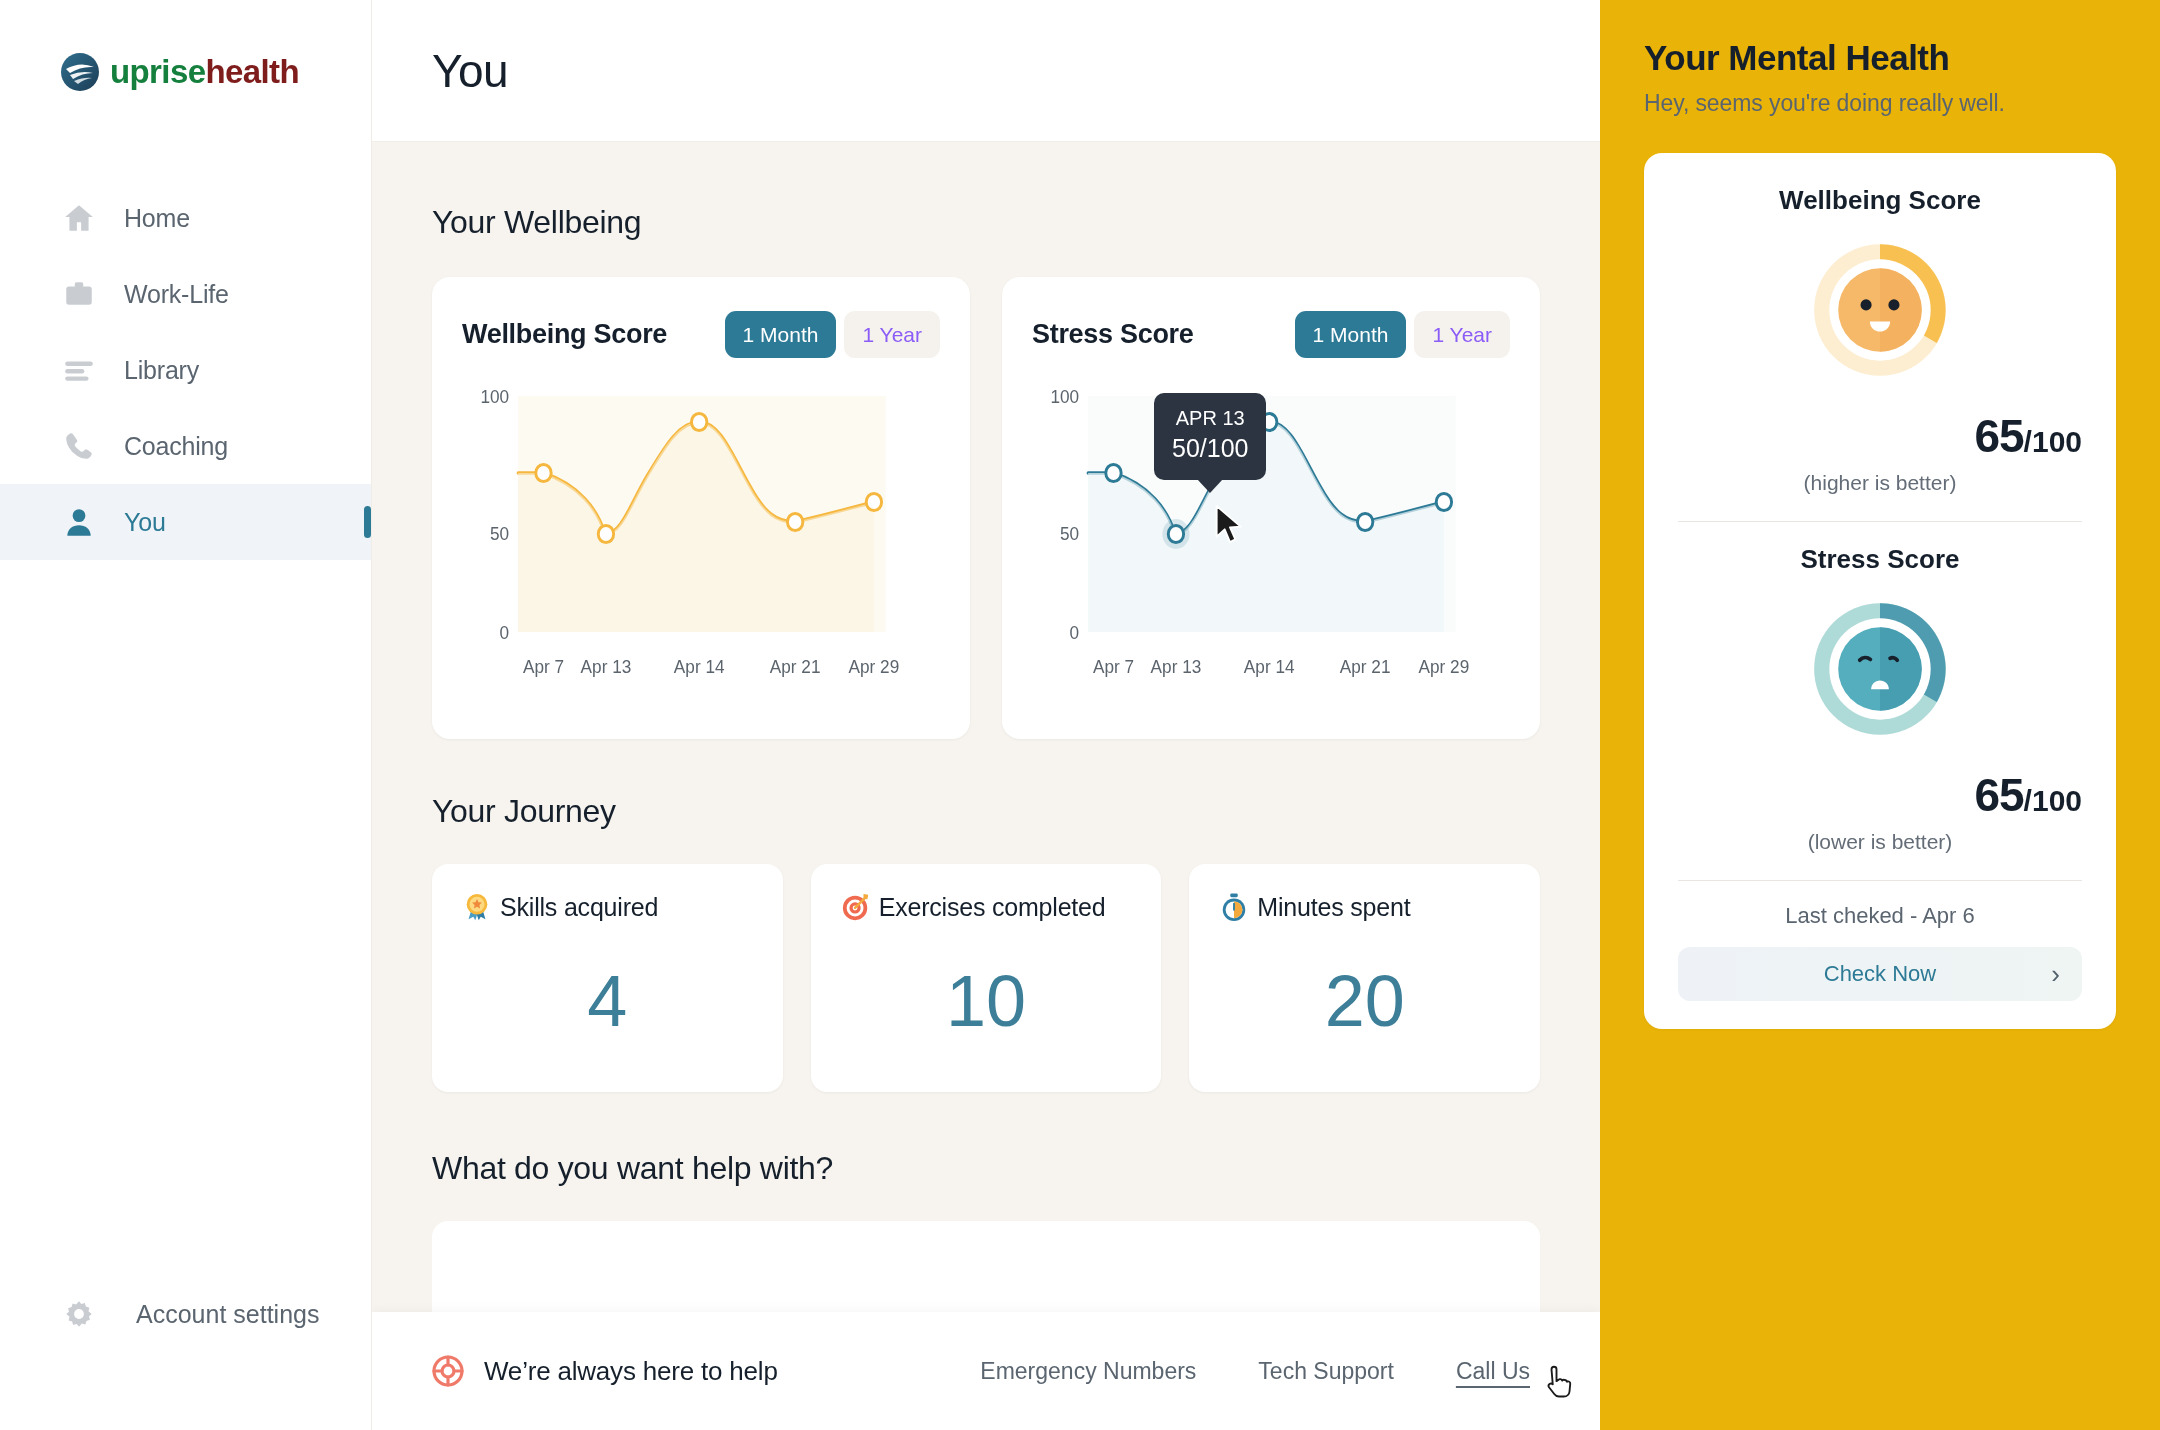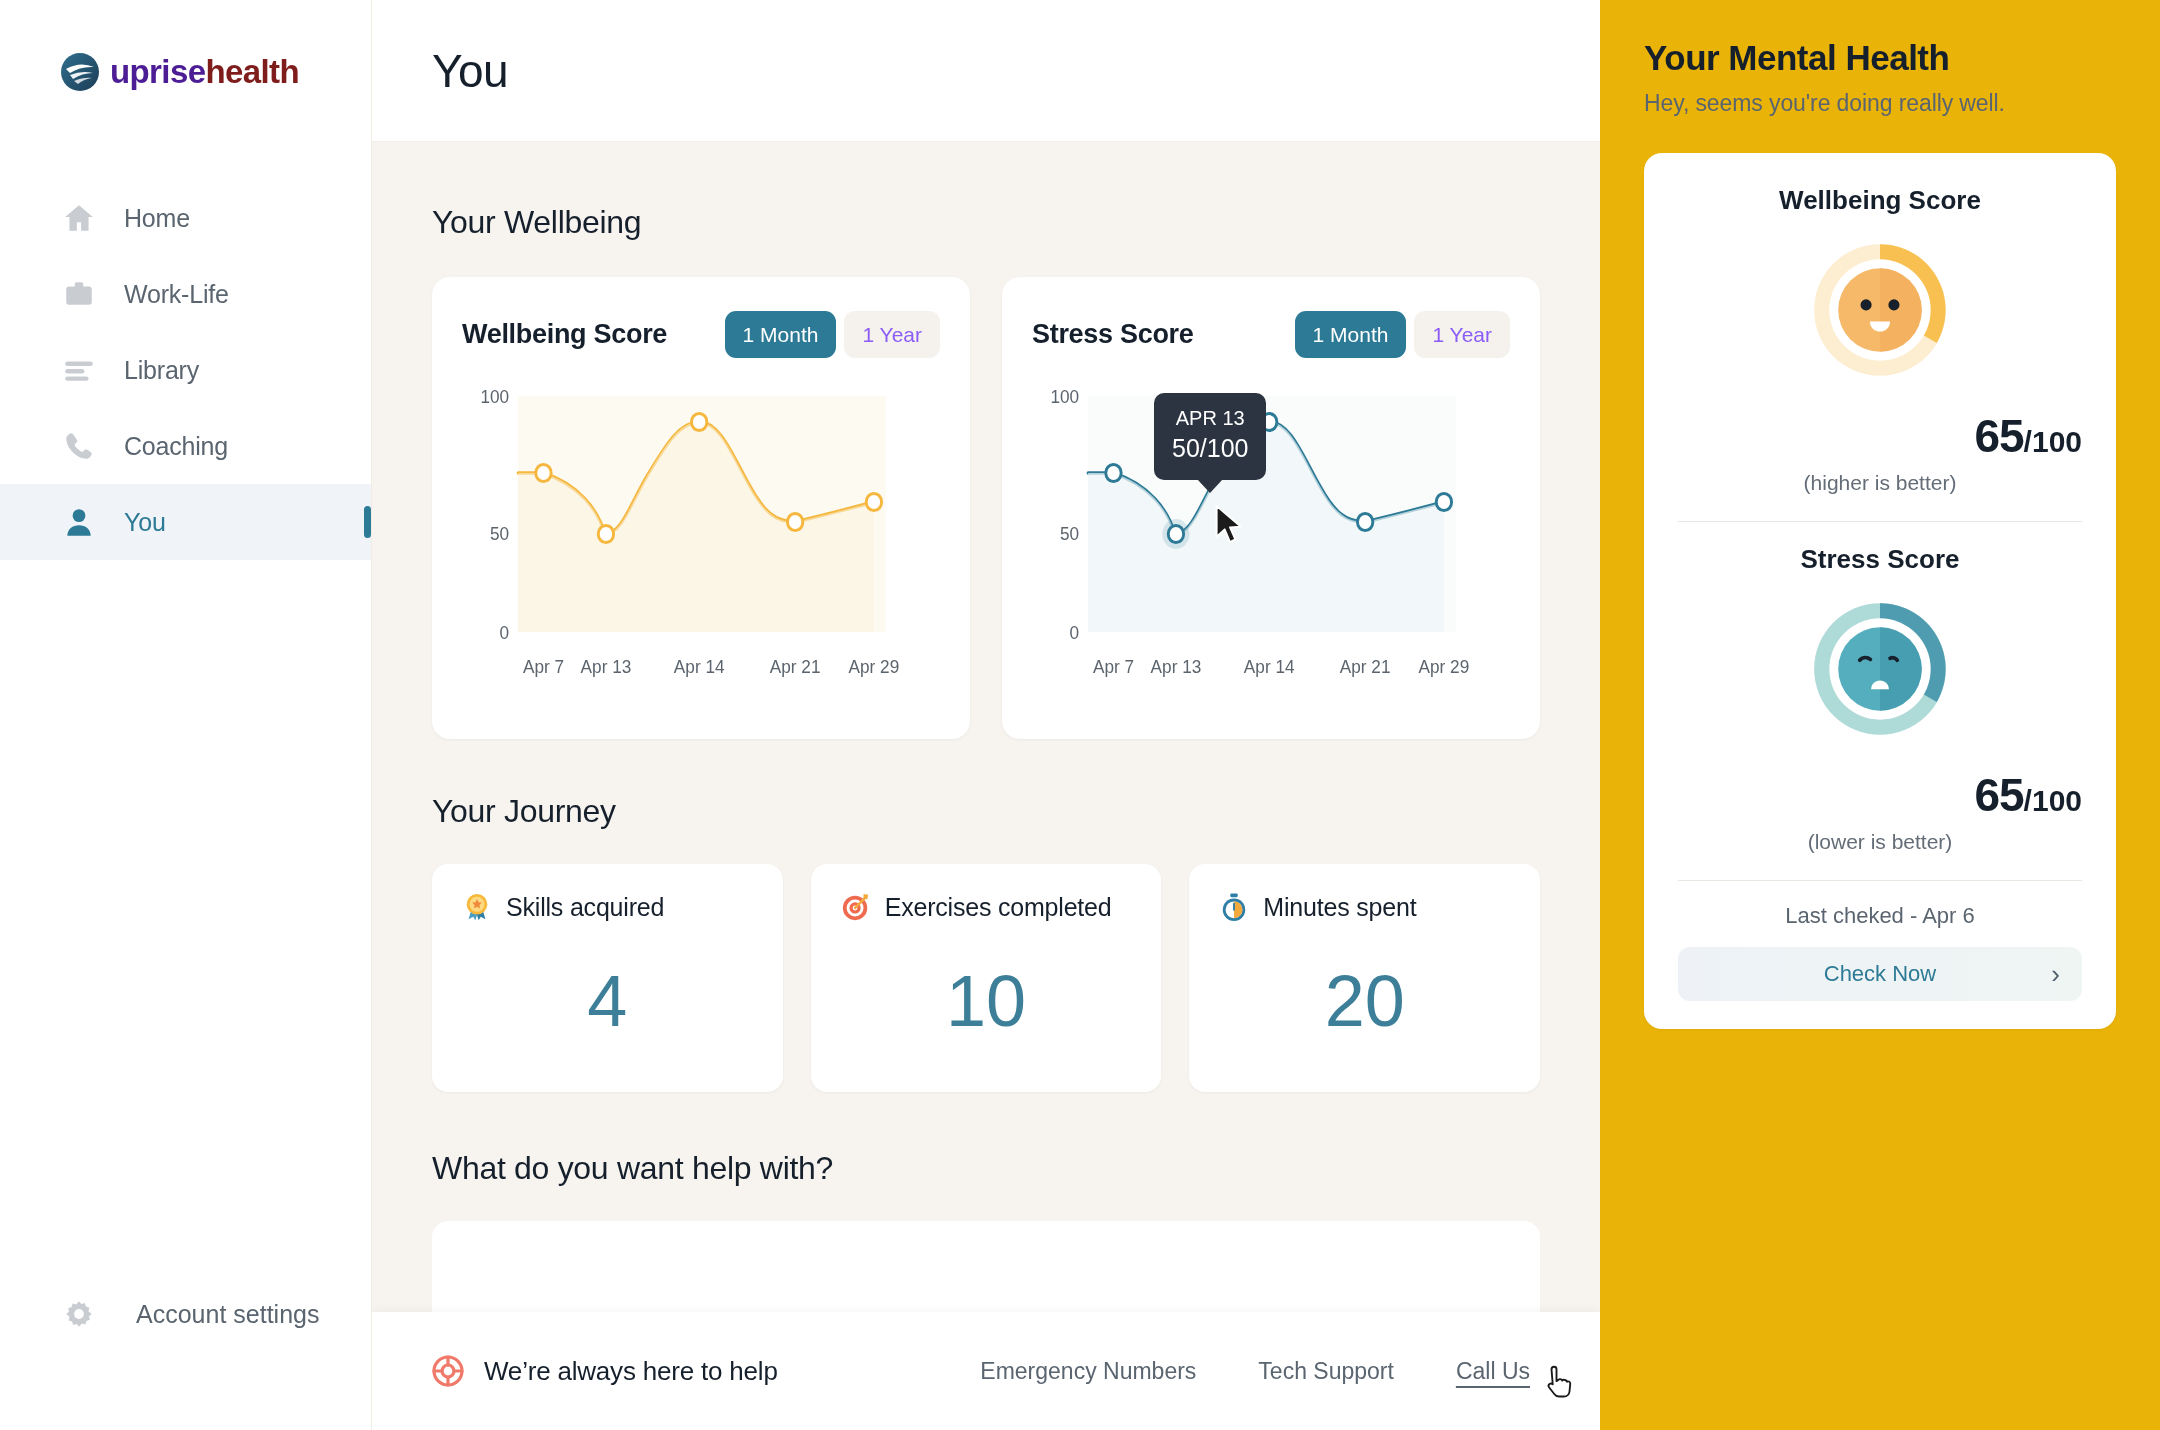--- a/index.html
+++ b/index.html
@@ -23,21 +23,21 @@
     position: relative;
     display: flex; flex-direction: column;
     border-right: 1px solid #f0ece6;
   }
   .logo-wrap {
     padding: 52px 0 0 60px;
     display: flex; align-items: center; gap: 10px;
   }
   .logo-mark { width: 40px; height: 40px; flex: 0 0 40px; }
   .logo-text { font-size: 33px; letter-spacing: -0.6px; white-space: nowrap; }
-  .logo-text .b { font-weight: 700; color: #4c1d95; }
+  .logo-text .b { font-weight: 700; color: #15803d; }
   .logo-text .l { font-weight: 700; color: #7f1d1d; }
 
   .nav { margin-top: 88px; display: flex; flex-direction: column; }
   .nav-item {
     height: 76px;
     display: flex; align-items: center;
     padding-left: 62px;
     gap: 28px;
     position: relative;
     cursor: pointer;
@@ -147,21 +147,21 @@
   .sec-journey { margin-top: 54px; }
   .journey-row { display: flex; gap: 28px; margin-top: 34px; }
   .jcard {
     background: #fff; border-radius: 16px;
     width: 276px; height: 228px;
     padding: 28px 30px 0 30px;
     box-shadow: 0 1px 3px rgba(20,30,40,.05);
     position: relative;
   }
   .jcard:nth-child(2), .jcard:nth-child(3) { width: 276px; }
-  .jhead { display: flex; align-items: center; gap: 14px; }
+  .jhead { display: flex; align-items: center; gap: 8px; }
   .jicon { width: 30px; height: 30px; flex: 0 0 30px; display: block; }
   .jlabel { font-size: 25px; color: #16202c; font-weight: 400; letter-spacing: -0.2px; white-space: nowrap; }
   .jvalue {
     position: absolute; left: 0; right: 0; top: 96px;
     text-align: center;
     font-size: 72px; color: #3d7f98; font-weight: 400;
   }
 
   .sec-help { margin-top: 58px; }
 

